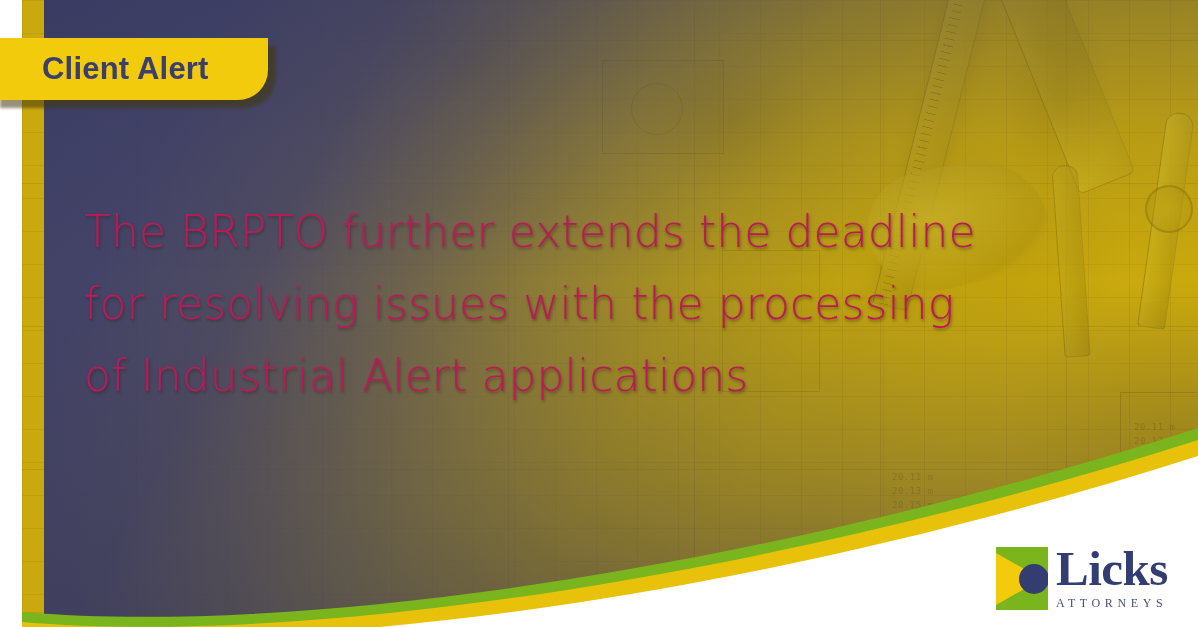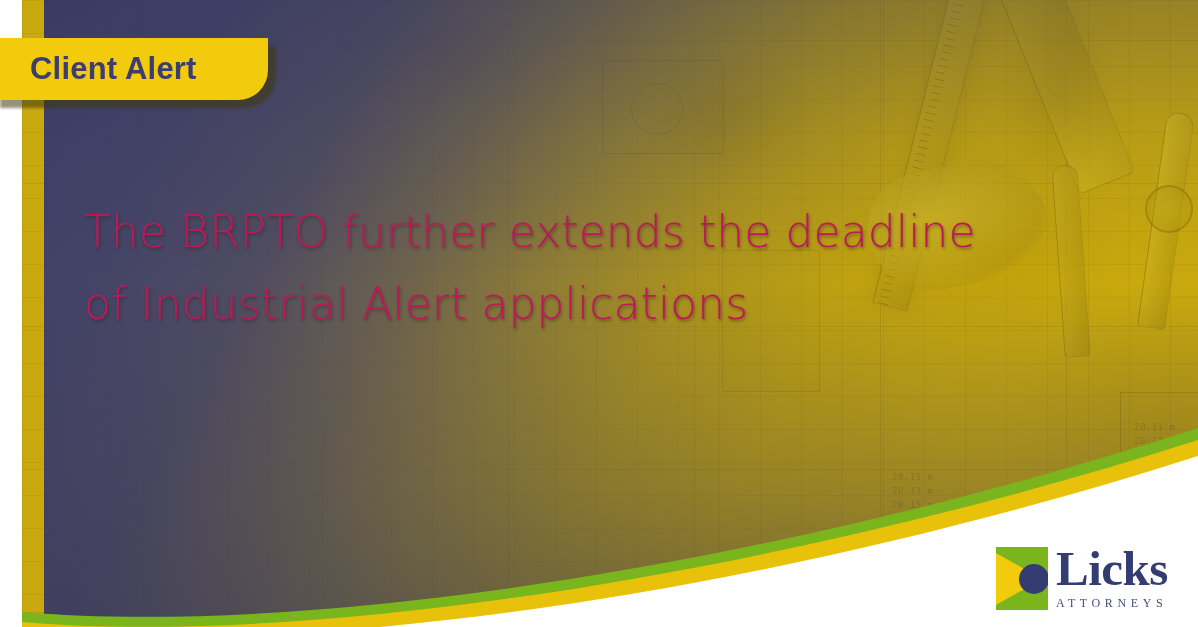--- a/index.html
+++ b/index.html
@@ -182,21 +182,21 @@
     background:rgba(63,55,10,.55);
     border-bottom-right-radius:32px;
     filter:blur(1.5px);
     z-index:5;
   }
   .ribbon-label{
     font-family:"Liberation Sans", sans-serif;
     font-size:31px;
     font-weight:bold;
     color:#3c3f6e;
-    padding-left:30px;
+    padding-left:42px;
     letter-spacing:.2px;
     white-space:nowrap;
   }
 
   
   .headline{
     position:absolute;
     left:84px; top:196px;
     width:1060px;
     z-index:4;
@@ -322,20 +322,21 @@
     </svg>
   </div>
 
   <div class="ribbon-shadow"></div>
   <div class="ribbon">
     <span class="ribbon-label">Client Alert</span>
   </div>
 
   <div class="headline">
     <div class="headline-line">The BRPTO further extends the deadline</div>
+    <div class="headline-line">for resolving issues with the processing</div>
     <div class="headline-line">of Industrial Alert applications</div>
   </div>
 
   <div class="logo">
     <div class="logo-mark">
       <span class="tri"></span>
       <span class="circ"></span>
     </div>
     <div class="logo-text">
       <span class="logo-name">Licks</span>

